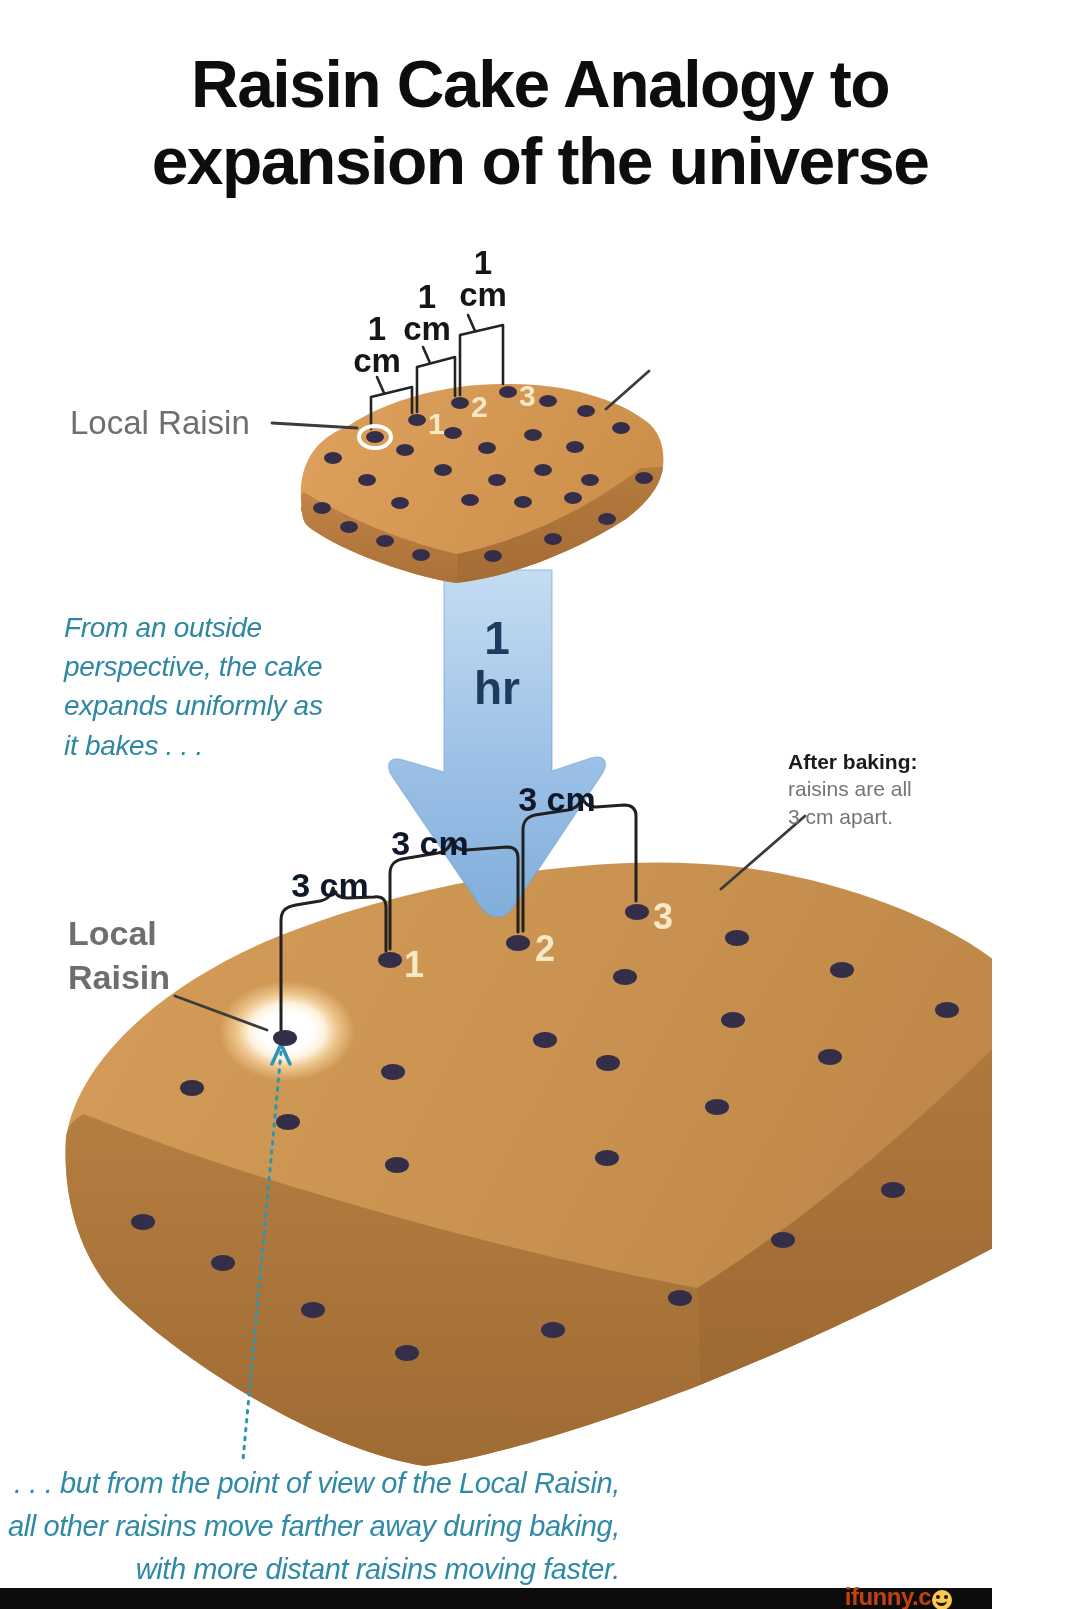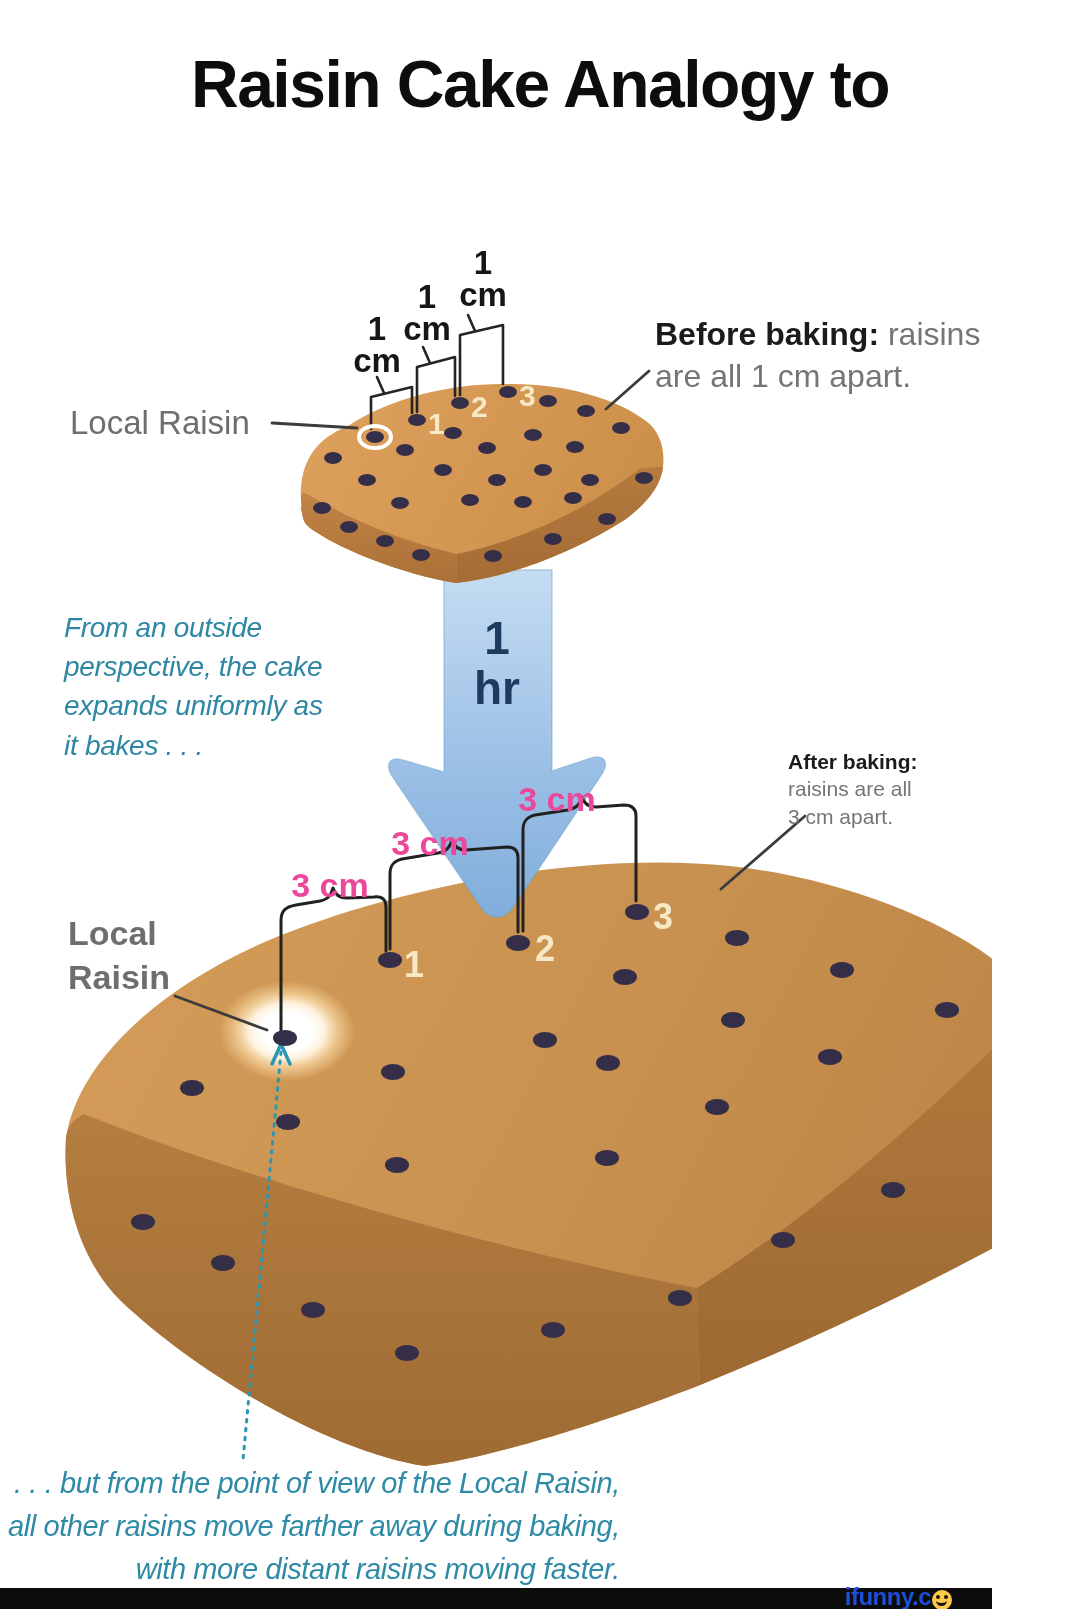--- a/index.html
+++ b/index.html
@@ -14,43 +14,44 @@
   #diagram{position:absolute;left:0;top:0;width:1080px;height:1609px;}
   .lbl{position:absolute;}
   .dk{color:#1b1b1b;font-weight:700;}
   .local-top{left:70px;top:404px;font-size:33px;color:#6e6e6e;}
   .before{left:655px;top:314px;font-size:32px;line-height:1.30;color:#757575;width:380px;}
   .after{left:788px;top:748px;font-size:21px;line-height:1.30;color:#757575;width:260px;}
   .cm1{width:90px;text-align:center;font-weight:700;color:#161616;font-size:33px;line-height:0.98;}
   .cm1-a{left:332px;top:313px;}
   .cm1-b{left:382px;top:281px;}
   .cm1-c{left:438px;top:247px;}
-  .cm3{width:110px;text-align:center;font-weight:700;color:#ec4899;font-size:34px;}
+  .cm3{width:110px;text-align:center;font-weight:700;color:#0f172a;font-size:34px;}
   .cm3-a{left:275px;top:866px;}
   .cm3-b{left:375px;top:824px;}
   .cm3-c{left:502px;top:780px;}
   .teal{font-style:italic;color:#2e87a3;}
   .outside{left:64px;top:596px;font-size:28px;line-height:1.40;letter-spacing:-0.3px;width:310px;margin-top:12px;}
   .hrlbl{left:447px;top:614px;width:100px;text-align:center;font-weight:700;font-size:46px;line-height:1.08;color:#1d3b5e;}
   .local-bottom{left:68px;top:912px;font-size:34px;color:#6e6e6e;line-height:1.28;font-weight:bold;}
   .caption{left:8px;top:1462px;font-size:29px;line-height:1.48;letter-spacing:-0.4px;color:#2e8aa6;font-style:italic;text-align:right;}
   .bar{position:absolute;left:0;top:1588px;width:1080px;height:21px;background:#0c0c0c;}
-  .watermark{position:absolute;right:40px;top:1585px;color:#1d4ed8;font-weight:700;font-size:24px;line-height:24px;letter-spacing:-0.5px;}
+  .watermark{position:absolute;right:40px;top:1585px;color:#c2410c;font-weight:700;font-size:24px;line-height:24px;letter-spacing:-0.5px;}
   .smiley{display:inline-block;width:20px;height:20px;border-radius:50%;background:#fec84b;position:relative;vertical-align:text-bottom;margin-left:1px;}
   .smiley::before{content:"";position:absolute;left:4px;top:5px;width:4px;height:4px;border-radius:50%;background:#151515;box-shadow:8px 0 0 #151515;}
   .smiley::after{content:"";position:absolute;left:4px;top:8px;width:11px;height:8px;border-bottom:3px solid #151515;border-radius:0 0 10px 10px;box-sizing:border-box;}
   svg text.numeral{font-family:"Liberation Sans",sans-serif;font-weight:700;fill:#f7e8c6;}
 </style>
 </head>
 <body>
 
 <div id="stage">
 
   <div class="title">
     <div>Raisin Cake Analogy to</div>
+    <div>expansion of the universe</div>
   </div>
 
   <svg id="diagram" viewBox="0 0 1080 1609">
     <defs>
       <linearGradient id="gBigTop" gradientUnits="userSpaceOnUse" x1="120" y1="880" x2="950" y2="1320">
         <stop offset="0" stop-color="#d49c58"></stop>
           <stop offset="0.55" stop-color="#c9914f"></stop>
           <stop offset="1" stop-color="#bd8546"></stop>
       </linearGradient>
       <linearGradient id="gBigFL" gradientUnits="userSpaceOnUse" x1="0" y1="1110" x2="0" y2="1470">
@@ -239,24 +240,20 @@
     <g stroke="#3c3c3c" stroke-width="2.8" stroke-linecap="round">
       <path d="M 272 423 L 357 428"></path>
       <path d="M 649 371 L 606 409"></path>
       <path d="M 805 816 L 721 889"></path>
       <path d="M 175 996 L 267 1030"></path>
     </g>
   </svg>
 
   <div class="lbl local-top">Local Raisin</div>
 
-  <div class="lbl before">
-    <div><span class="dk">Before baking:</span> <span>raisins</span></div>
-    <div>are all 1 cm apart.</div>
-  </div>
 
   <div class="lbl cm1 cm1-a">
     <div>1</div>
     <div>cm</div>
   </div>
   <div class="lbl cm1 cm1-b">
     <div>1</div>
     <div>cm</div>
   </div>
   <div class="lbl cm1 cm1-c">

